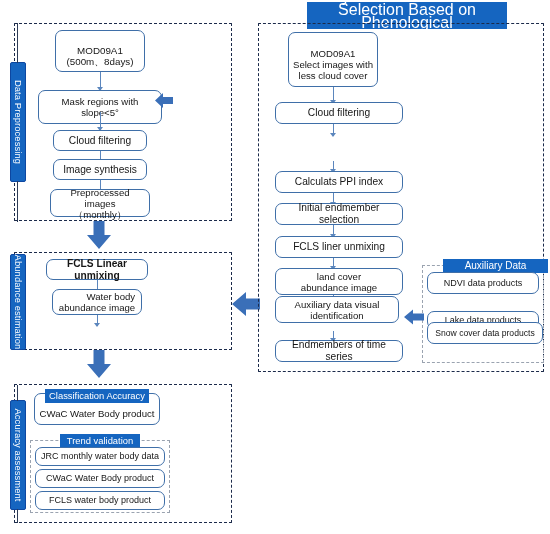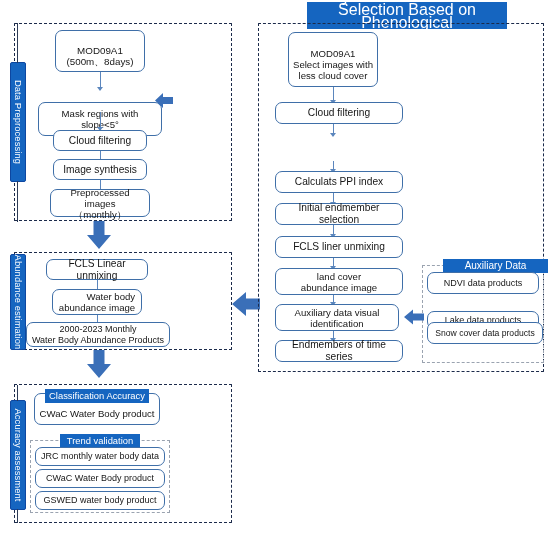--- a/index.html
+++ b/index.html
@@ -129,21 +129,21 @@
 
   <div class="node stacked" style="left:55px;top:30px;width:90px;height:42px;">
     <div class="head" style="height:26px;font-size:9.8px;line-height:11.5px;">MOD09A1
 (500m、8days)</div>
     
   </div>
 
   <div class="vline" style="left:99.5px;top:72px;height:18px;"></div>
   <div class="tick-down" style="left:96.5px;top:87px;"></div>
 
-  <div class="node small" style="left:38px;top:90px;width:124px;height:34px;margin-top:12px;">Mask regions with slope&lt;5°</div>
+  <div class="node small" style="left:38px;top:90px;width:124px;height:34px;">Mask regions with slope&lt;5°</div>
 
   <div class="vline" style="left:99.5px;top:112px;height:18px;"></div>
   <div class="tick-down" style="left:96.5px;top:127px;"></div>
 
   <div class="node" style="left:53px;top:130px;width:94px;height:21px;">Cloud filtering</div>
 
   <div class="vline" style="left:99.5px;top:151px;height:17px;"></div>
   <div class="tick-down" style="left:96.5px;top:165px;"></div>
 
   <div class="node" style="left:53px;top:159px;width:94px;height:21px;">Image synthesis</div>
@@ -165,33 +165,31 @@
       <polygon points="13,28 1,14 7.5,14 7.5,0 18.5,0 18.5,14 25,14" fill="#3a6fb8"></polygon>
     </svg>
   </div>
 
   <div class="group" style="left:14px;top:252px;width:218px;height:98px;"></div>
 
   <div class="vbar" style="left:10px;top:254px;width:16px;height:96px;">
     <span>Abundance estimation</span>
   </div>
 
-  <div class="node" style="left:46px;top:259px;width:102px;height:21px;">FCLS Linear unmixing</div>
+  <div class="node" style="left:46px;top:259px;width:102px;height:21px;font-weight:bold;">FCLS Linear unmixing</div>
 
   <div class="vline" style="left:96.5px;top:280px;height:13px;"></div>
   <div class="tick-down" style="left:93.5px;top:290px;"></div>
 
   <div class="node small" style="left:52px;top:289px;width:90px;height:26px;text-align:right;">Water body
 abundance image</div>
 
   <div class="vline" style="left:96.5px;top:315px;height:11px;"></div>
   <div class="tick-down" style="left:93.5px;top:323px;"></div>
 
-  <div class="node tiny" style="left:26px;top:322px;width:144px;height:25px;">2000-2023 Monthly
-Water Body Abundance Products</div>
 
   <div class="fatarrow" style="left:232px;top:291px;width:28px;height:26px;">
     <svg width="28" height="26" viewBox="0 0 28 26">
       <polygon points="0,13 14,1 14,7.5 28,7.5 28,18.5 14,18.5 14,25" fill="#3a6fb8"></polygon>
     </svg>
   </div>
 
   <div class="fatarrow" style="left:86px;top:350px;width:26px;height:28px;">
     <svg width="26" height="28" viewBox="0 0 26 28">
       <polygon points="13,28 1,14 7.5,14 7.5,0 18.5,0 18.5,14 25,14" fill="#3a6fb8"></polygon>
@@ -207,21 +205,21 @@
   <div class="vline-dark" style="left:17px;top:509px;width:1.4px;height:14px;"></div>
 
   <div class="node small" style="left:34px;top:393px;width:126px;height:32px;padding-top:9px;">CWaC Water Body product</div>
   <div class="ribbon" style="left:45px;top:389px;width:104px;height:14px;font-size:9.4px;">Classification Accuracy</div>
 
   <div class="group-inner-dash" style="left:30px;top:440px;width:140px;height:73px;"></div>
   <div class="ribbon" style="left:60px;top:434px;width:80px;height:14px;font-size:9.4px;">Trend validation</div>
 
   <div class="node tiny" style="left:35px;top:447px;width:130px;height:19px;">JRC monthly water body data</div>
   <div class="node tiny" style="left:35px;top:469px;width:130px;height:19px;">CWaC Water Body product</div>
-  <div class="node tiny" style="left:35px;top:491px;width:130px;height:19px;">GSWED water body product</div>
+  <div class="node tiny" style="left:35px;top:491px;width:130px;height:19px;">FCLS water body product</div>
 
   <div class="group" style="left:258px;top:23px;width:286px;height:349px;"></div>
 
   <div class="node stacked" style="left:288px;top:32px;width:90px;height:55px;">
     <div class="head" style="height:39px;font-size:9.6px;line-height:11.3px;">MOD09A1
 Select images with
 less cloud cover</div>
     
   </div>
 
@@ -251,21 +249,21 @@
 
   <div class="vline" style="left:332.5px;top:258px;height:11px;"></div>
   <div class="tick-down" style="left:329.5px;top:266px;"></div>
 
   <div class="node small" style="left:275px;top:268px;width:128px;height:27px;">land cover
 abundance image</div>
 
   <div class="vline" style="left:332.5px;top:295px;height:9px;"></div>
   <div class="tick-down" style="left:329.5px;top:302px;"></div>
 
-  <div class="node small" style="left:275px;top:304px;width:124px;height:27px;">Auxiliary data visual
+  <div class="node small" style="left:275px;top:296px;width:124px;height:27px;">Auxiliary data visual
 identification</div>
 
   <div class="vline" style="left:332.5px;top:331px;height:10px;"></div>
   <div class="tick-down" style="left:329.5px;top:338px;"></div>
 
   <div class="node" style="left:275px;top:340px;width:128px;height:22px;">Endmembers of time series</div>
 
   <div class="group-inner-dash" style="left:422px;top:265px;width:122px;height:98px;"></div>
   <div class="ribbon" style="left:443px;top:259px;width:105px;height:14px;font-size:10px;">Auxiliary Data</div>
 

